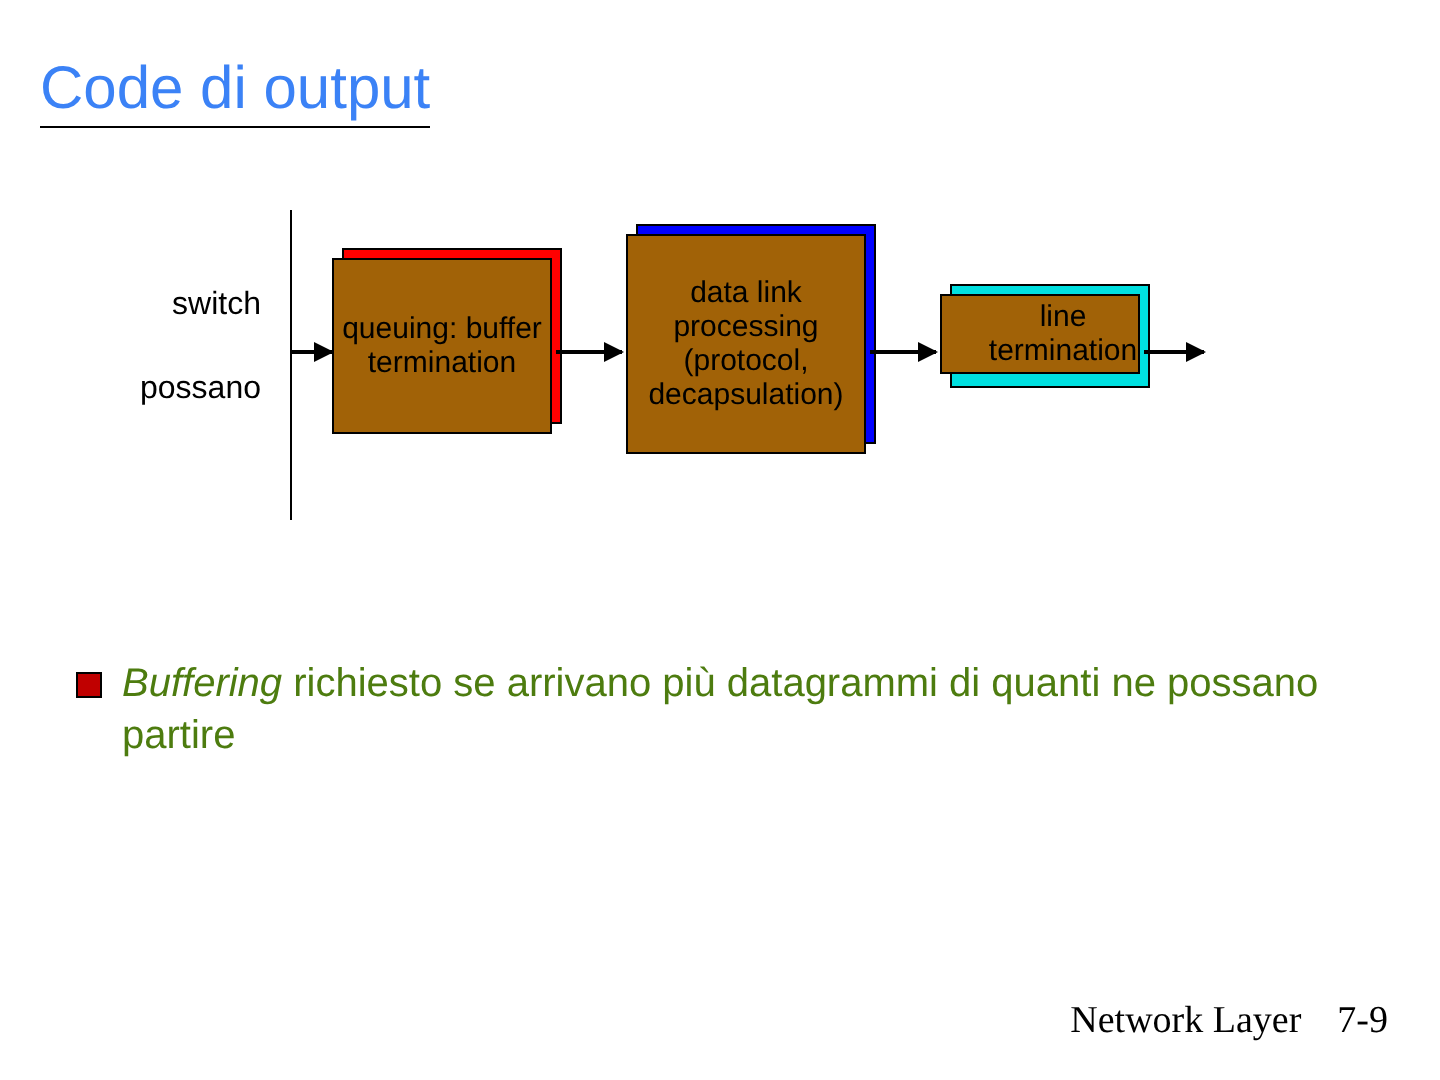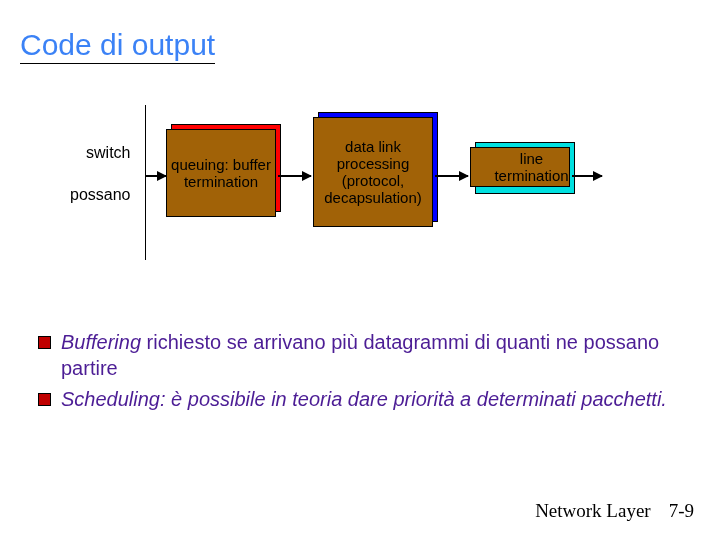--- a/index.html
+++ b/index.html
@@ -81,21 +81,21 @@
     top: 330px;
     left: 38px;
     width: 640px;
   }
   .bullet {
     display: flex;
     align-items: flex-start;
     margin-bottom: 6px;
     font-size: 20px;
     line-height: 1.28;
-    color: #4c1d95;
+    color: #4d7c0f;
   }
   .bullet-marker {
     width: 13px;
     height: 13px;
     background: #c00000;
     border: 1px solid #000;
     flex: none;
     margin-top: 6px;
     margin-right: 10px;
   }
@@ -145,22 +145,18 @@
   </div>
 
   <div class="arrow" style="left:502px; top:70px; width:30px;"></div>
 </div>
 
 <div class="bullets">
   <div class="bullet">
     <div class="bullet-marker"></div>
     <div class="bullet-text"><i><span>Buffering</span></i><span> richiesto se arrivano più datagrammi di quanti ne possano partire</span></div>
   </div>
-  <div class="bullet">
-    <div class="bullet-marker"></div>
-    <div class="bullet-text"><i><span>Scheduling: è possibile in teoria dare priorità a determinati pacchetti.</span></i><span></span></div>
-  </div>
 </div>
 
 <div class="footer">
   <span>Network Layer</span>
   <span>7-9</span>
 </div>
 
 </body></html>

